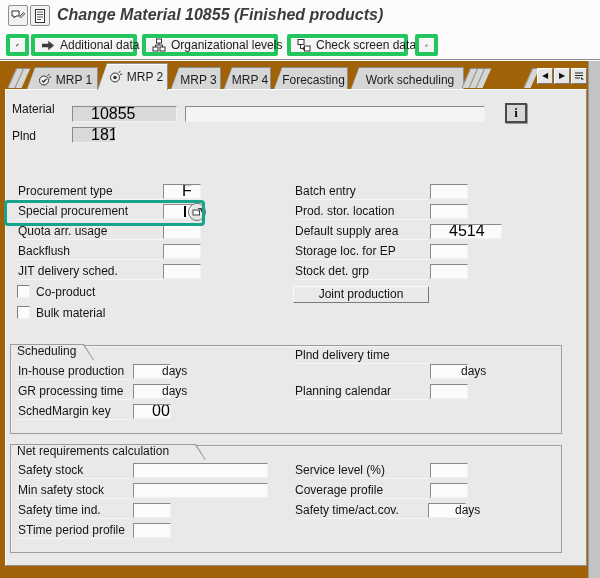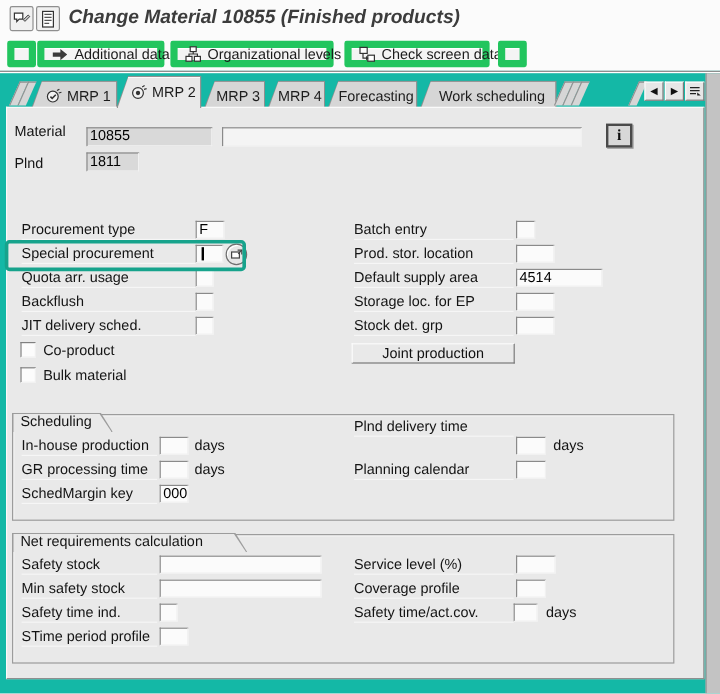--- a/index.html
+++ b/index.html
@@ -1,42 +1,42 @@
 <!DOCTYPE html>
 <html><head>
 <meta charset="utf-8">
 <style>
   *{box-sizing:border-box;margin:0;padding:0}
   html,body{width:600px;height:578px}
   body{font-family:"Liberation Sans",sans-serif;background:#E3E3E3}
-  #stage{position:relative;width:600px;height:578px;overflow:hidden;background:#14b8a6}
+  #stage{position:relative;width:600px;height:578px;overflow:hidden;background:#a16207}
   
   .topbar{position:absolute;left:0;top:0;width:600px;height:59px;background:#FBFBFB}
   .icob{position:absolute;width:20px;height:21px;top:5px;background:#F1F1F1;border:1px solid #8F8F8F;border-radius:2px;display:flex;align-items:center;justify-content:center}
   .wtitle{position:absolute;left:57px;top:6px;font-size:16px;font-weight:bold;font-style:italic;color:#3C3C3C;white-space:nowrap}
-  .tbtn{position:absolute;top:34px;height:22px;background:#F4F4F4;border:6px solid #22c55e;border-radius:2px;font-size:12px;color:#1B1B1B;display:flex;align-items:center;gap:5px;padding:0 6px;box-shadow:inset 0 1px 0 #FFF;white-space:nowrap}
+  .tbtn{position:absolute;top:34px;height:22px;background:#F4F4F4;border:4px solid #22c55e;border-radius:2px;font-size:12px;color:#1B1B1B;display:flex;align-items:center;gap:5px;padding:0 6px;box-shadow:inset 0 1px 0 #FFF;white-space:nowrap}
   .sep1{position:absolute;left:0;top:59px;width:600px;height:1px;background:#8E8E8E}
   .sep2{position:absolute;left:0;top:60px;width:600px;height:1px;background:#FFF}
   
   .rstrip{position:absolute;left:588px;top:61px;width:12px;height:517px;background:#C3C3C3;border-left:1px solid #9A9A9A}
   
   .tab{position:absolute;top:67px;height:26px;cursor:default}
   .tab.active{top:63px;height:27px;z-index:6}
   .t-bg{position:absolute;inset:0;background:#8F8F8F;clip-path:polygon(10px 0,100% 0,100% 100%,0 100%)}
   .t-in{position:absolute;left:1px;top:1px;right:1px;bottom:0;background:#D6D6D6;clip-path:polygon(9px 0,100% 0,100% 100%,0 100%)}
   .tab.active .t-in{background:#E9E9E9;box-shadow:inset 0 1px 0 #FAFAFA}
   .t-lb{position:relative;z-index:1;display:flex;align-items:center;justify-content:center;gap:4px;height:100%;padding-left:9px;padding-right:2px;font-size:12px;color:#1C1C1C;white-space:nowrap}
   .tdecor{position:absolute;width:7px;height:20px;top:68px;border-left:1px solid #8F8F8F;border-top:1px solid #8F8F8F;background:#D6D6D6;transform:skewX(-24deg)}
   .navb{position:absolute;top:68px;width:16px;height:16px;background:#E7E7E7;border:1px solid;border-color:#FBFBFB #7A7A7A #7A7A7A #FBFBFB;font-size:8px;line-height:14px;text-align:center;color:#111;cursor:default}
   
   .panel{position:absolute;left:5px;top:89px;width:582px;height:477px;background:#E9E9E9;border-top:1px solid #FAFAFA;border-left:1px solid #FAFAFA;border-right:1px solid #8F8F8F;border-bottom:1px solid #8F8F8F;z-index:1}
   
   .lbl{position:absolute;height:16px;line-height:15px;font-size:12px;color:#141414;border-bottom:1px solid #F6F6F6;white-space:nowrap;z-index:2}
   .unit{position:absolute;height:15px;line-height:15px;font-size:12px;color:#141414;white-space:nowrap;z-index:2}
-  .field{position:absolute;height:15px;line-height:12px;font-size:12px;color:#000;background:#FBFBFB;border:1px solid;border-color:#8A8A8A #F1F1F1 #F1F1F1 #8A8A8A;padding:0 2px;overflow:hidden;white-space:nowrap;z-index:2}
+  .field{position:absolute;height:15px;line-height:12px;font-size:16px;color:#000;background:#FBFBFB;border:1px solid;border-color:#8A8A8A #F1F1F1 #F1F1F1 #8A8A8A;padding:0 18px;overflow:hidden;white-space:nowrap;z-index:2}
   .field.ro{background:#D9D9D9}
   .field.big{height:16px;line-height:13px}
   .cb{position:absolute;width:13px;height:13px;background:#FCFCFC;border:1px solid;border-color:#808080 #F0F0F0 #F0F0F0 #808080;z-index:2}
   .cblbl{position:absolute;height:15px;line-height:15px;font-size:12px;color:#141414;white-space:nowrap;z-index:2}
   .btn3d{position:absolute;background:#E9E9E9;border:1px solid;border-color:#FBFBFB #7A7A7A #7A7A7A #FBFBFB;font-size:12px;color:#111;text-align:center;cursor:default;z-index:2}
   
   .grp{position:absolute;border:1px solid #9C9C9C;box-shadow:inset 1px 1px 0 #F5F5F5;z-index:1}
   .ghd{position:absolute;height:16px;z-index:3}
   .ghd .g-bg{position:absolute;inset:0;background:#9C9C9C;clip-path:polygon(0 0,calc(100% - 10px) 0,100% 100%,0 100%)}
   .ghd .g-in{position:absolute;left:1px;top:1px;right:1px;bottom:0;background:#E9E9E9;clip-path:polygon(0 0,calc(100% - 10px) 0,100% 100%,0 100%)}

